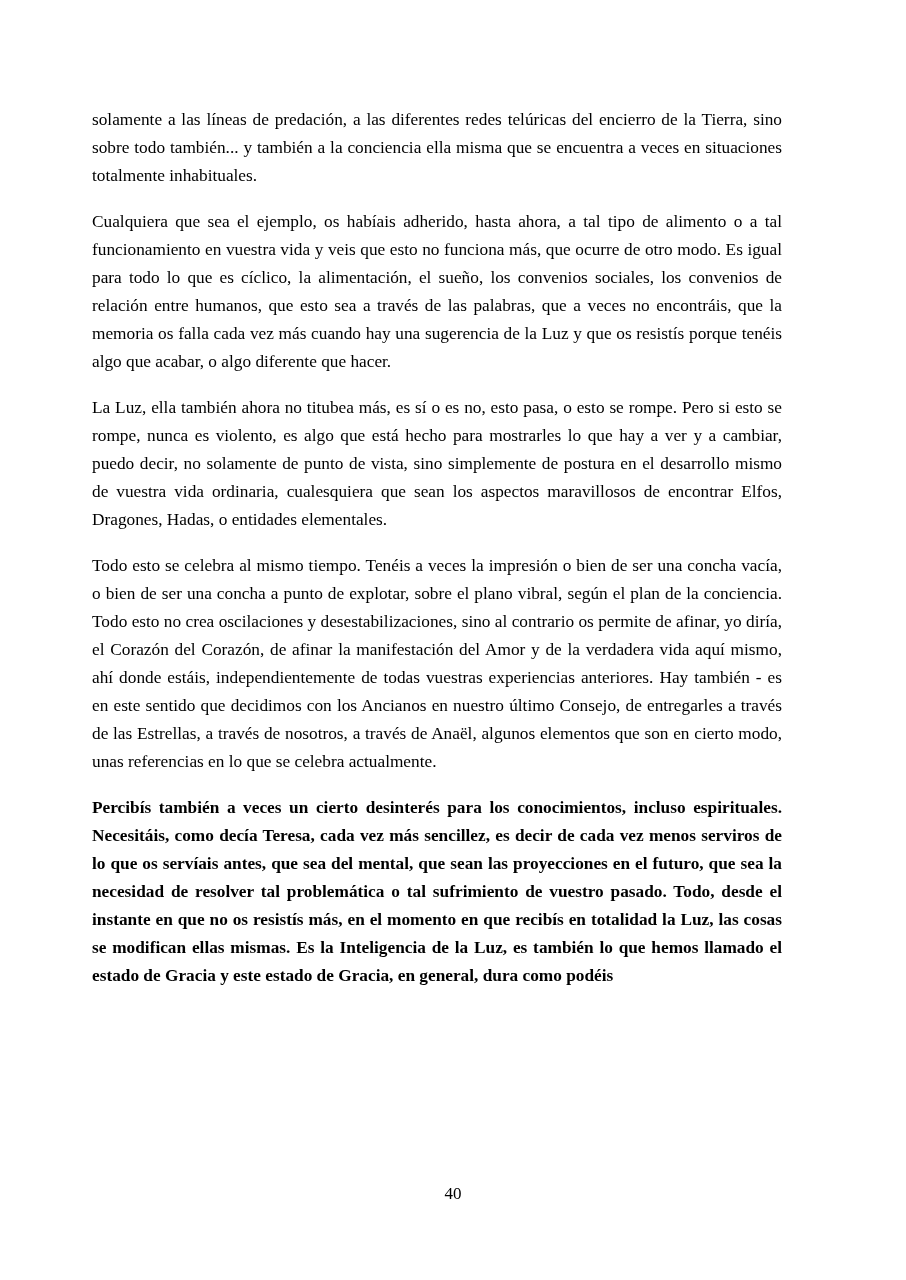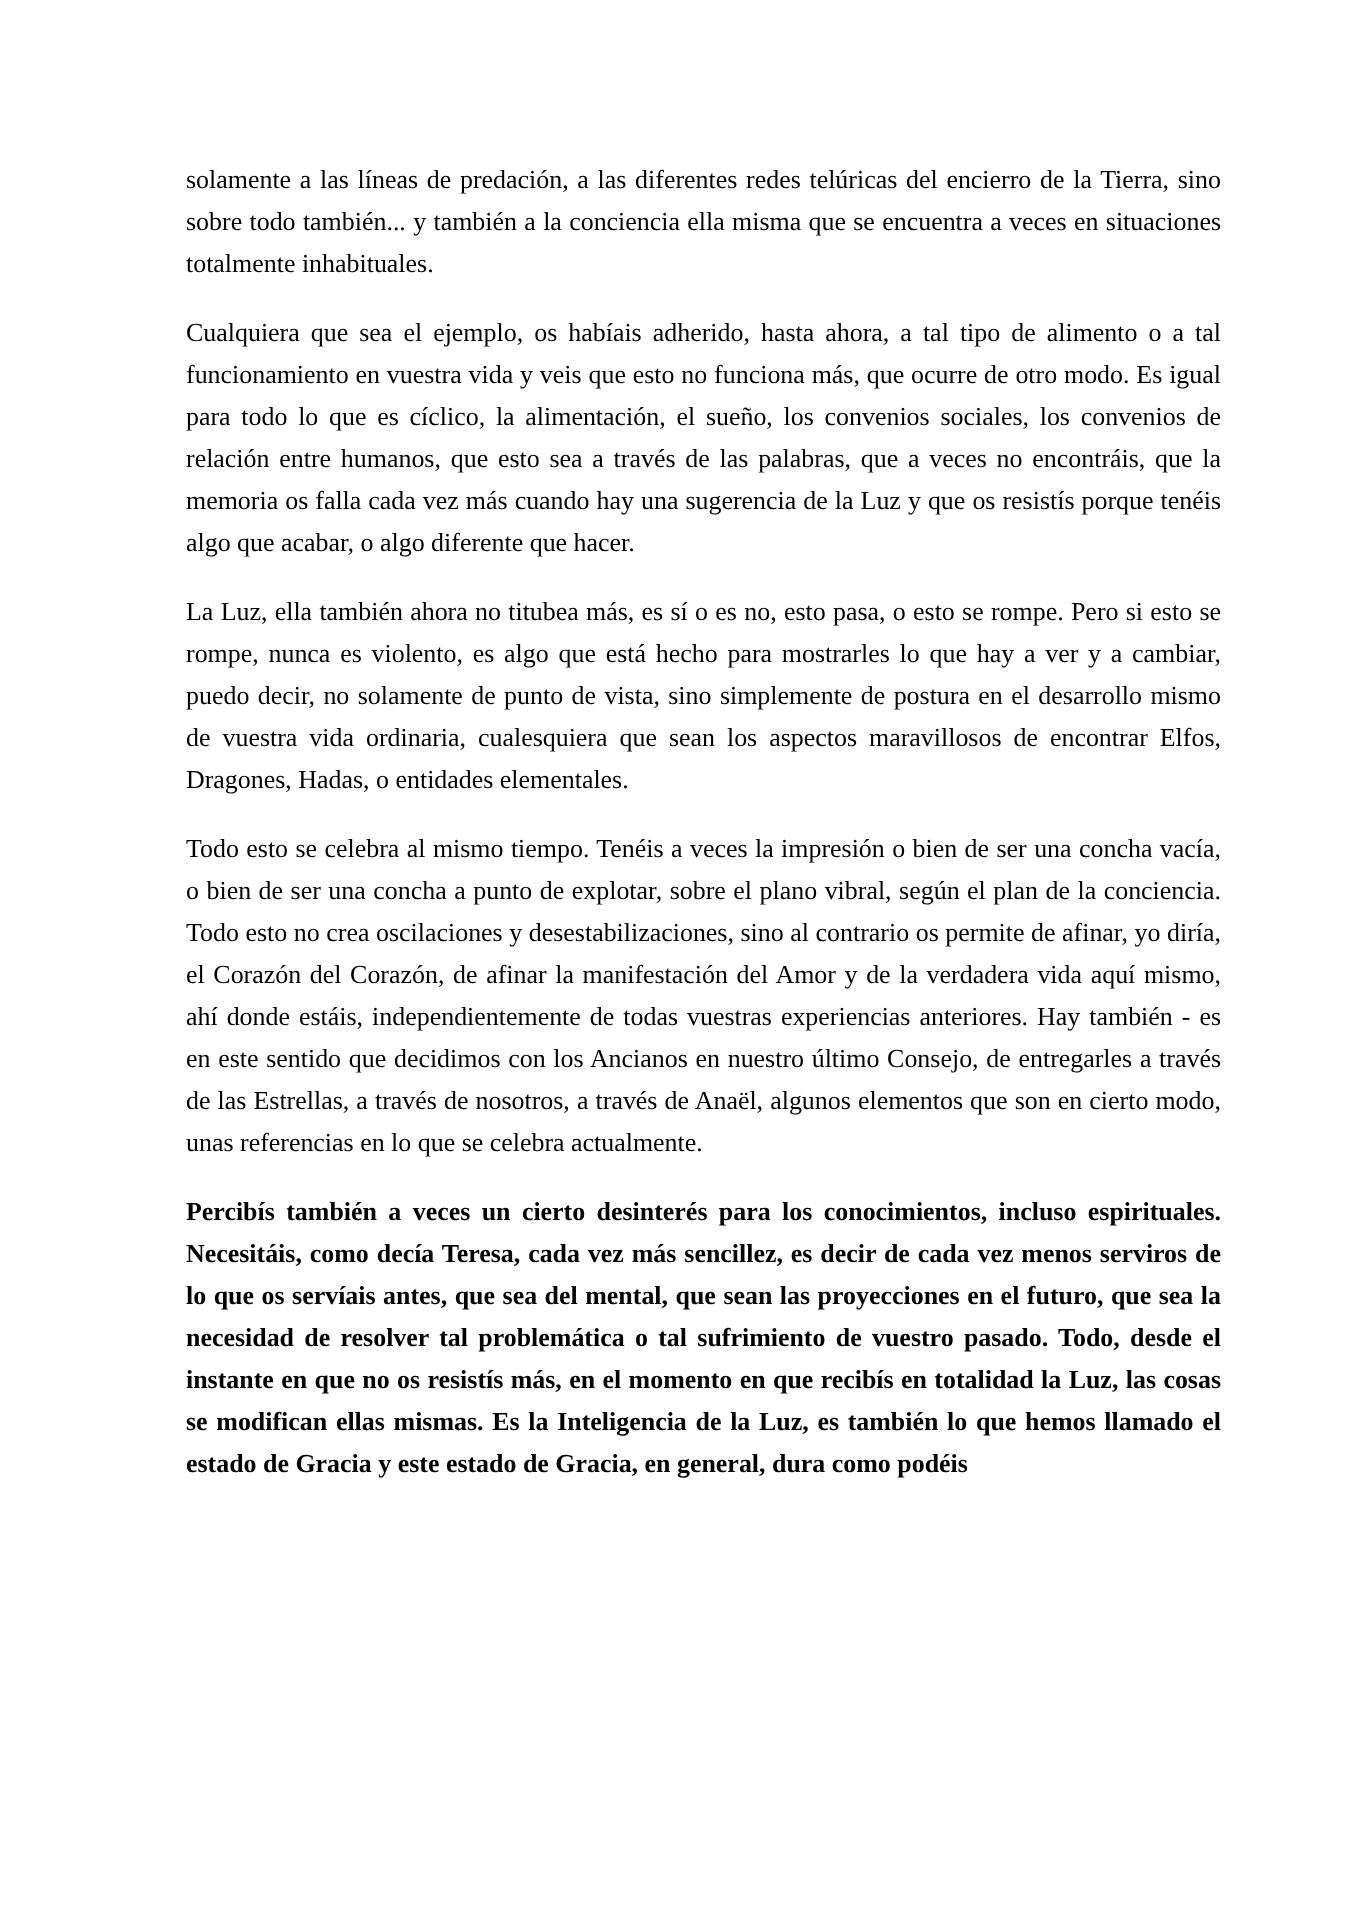--- a/index.html
+++ b/index.html
@@ -18,21 +18,21 @@
     .page {
       position: absolute;
       left: 0;
       top: 0;
       width: 906px;
       height: 1280px;
       background: #ffffff;
     }
     .text-block {
       position: absolute;
-      left: 124px;
+      left: 92px;
       top: 106px;
       width: 690px;
     }
     .text-block p {
       margin: 0 0 18px 0;
       font-size: 17.3px;
       line-height: 28px;
       text-align: justify;
       text-justify: inter-word;
     }
@@ -54,13 +54,14 @@
 <body>
 
 <div class="page">
   <div class="text-block">
     <p>solamente a las líneas de predación, a las diferentes redes telúricas del encierro de la Tierra, sino sobre todo también... y también a la conciencia ella misma que se encuentra a veces en situaciones totalmente inhabituales.</p>
     <p>Cualquiera que sea el ejemplo, os habíais adherido, hasta ahora, a tal tipo de alimento o a tal funcionamiento en vuestra vida y veis que esto no funciona más, que ocurre de otro modo. Es igual para todo lo que es cíclico, la alimentación, el sueño, los convenios sociales, los convenios de relación entre humanos, que esto sea a través de las palabras, que a veces no encontráis, que la memoria os falla cada vez más cuando hay una sugerencia de la Luz y que os resistís porque tenéis algo que acabar, o algo diferente que hacer.</p>
     <p>La Luz, ella también ahora no titubea más, es sí o es no, esto pasa, o esto se rompe. Pero si esto se rompe, nunca es violento, es algo que está hecho para mostrarles lo que hay a ver y a cambiar, puedo decir, no solamente de punto de vista, sino simplemente de postura en el desarrollo mismo de vuestra vida ordinaria, cualesquiera que sean los aspectos maravillosos de encontrar Elfos, Dragones, Hadas, o entidades elementales.</p>
     <p>Todo esto se celebra al mismo tiempo. Tenéis a veces la impresión o bien de ser una concha vacía, o bien de ser una concha a punto de explotar, sobre el plano vibral, según el plan de la conciencia. Todo esto no crea oscilaciones y desestabilizaciones, sino al contrario os permite de afinar, yo diría, el Corazón del Corazón, de afinar la manifestación del Amor y de la verdadera vida aquí mismo, ahí donde estáis, independientemente de todas vuestras experiencias anteriores. Hay también - es en este sentido que decidimos con los Ancianos en nuestro último Consejo, de entregarles a través de las Estrellas, a través de nosotros, a través de Anaël, algunos elementos que son en cierto modo, unas referencias en lo que se celebra actualmente.</p>
     <p>Percibís también a veces un cierto desinterés para los conocimientos, incluso espirituales. Necesitáis, como decía Teresa, cada vez más sencillez, es decir de cada vez menos serviros de lo que os servíais antes, que sea del mental, que sean las proyecciones en el futuro, que sea la necesidad de resolver tal problemática o tal sufrimiento de vuestro pasado. Todo, desde el instante en que no os resistís más, en el momento en que recibís en totalidad la Luz, las cosas se modifican ellas mismas. Es la Inteligencia de la Luz, es también lo que hemos llamado el estado de Gracia y este estado de Gracia, en general, dura como podéis</p>
   </div>
+  <div class="page-number">40</div>
 </div>
 
 </body></html>

